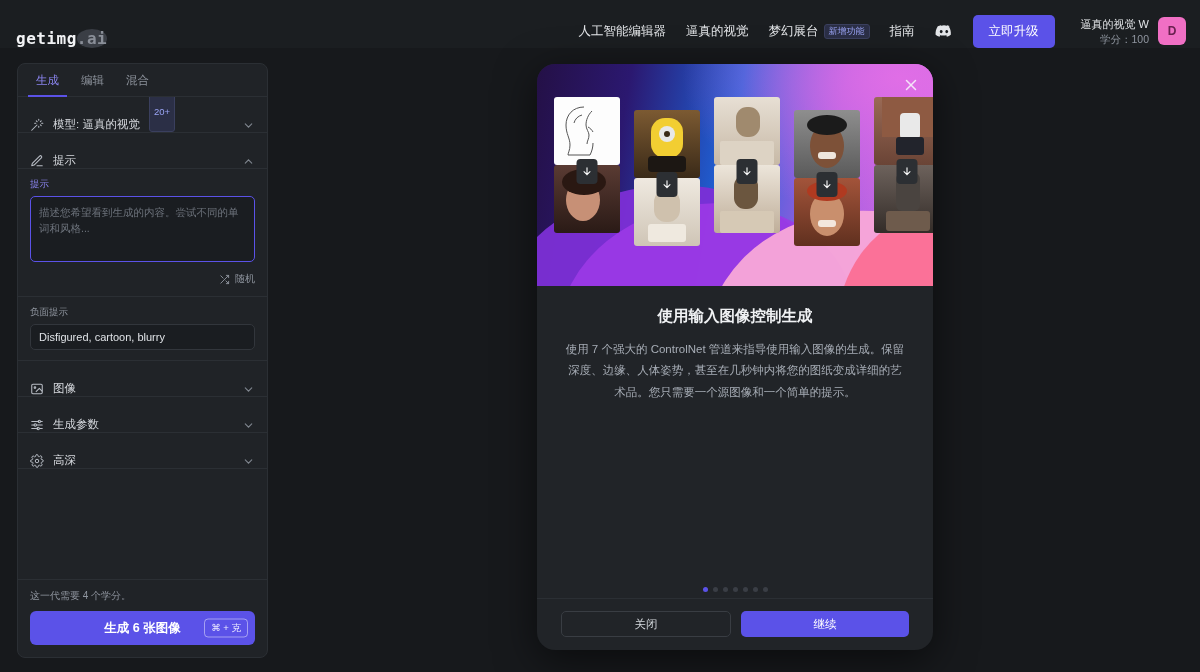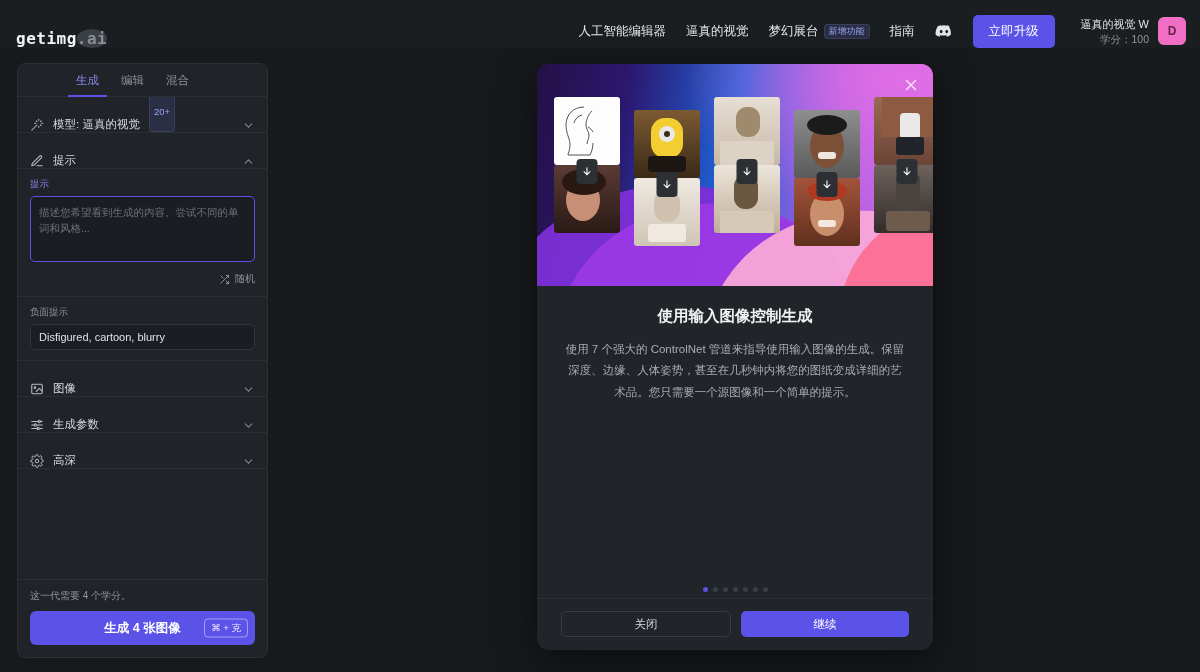--- a/index.html
+++ b/index.html
@@ -59,21 +59,21 @@
     display: flex; flex-direction: column;
   }
   .tabs {
     display: flex; gap: 6px; padding: 6px 10px 0 10px;
     border-bottom: 1px solid #2b2f34; height: 33px;
   }
   .tab {
     font-size: 11.5px; color: #8d939c; padding: 3px 8px 8px 8px;
     cursor: pointer; border-bottom: 2px solid transparent; margin-bottom: -1px;
   }
-  .tab.active { color: #8b85f0; border-bottom-color: #5b52e8; margin-left: 40px; }
+  .tab.active { color: #8b85f0; border-bottom-color: #5b52e8; }
 
   .sb-body { flex: 1; overflow: hidden; }
   .row {
     display: flex; align-items: flex-end; gap: 9px;
     height: 36px; padding: 0 12px; cursor: pointer;
     border-bottom: 1px solid #2b2f34;
   }
   .row .ic { width: 14px; height: 14px; color: #b9bec6; flex: none; }
   .row .lbl { font-size: 11.5px; color: #d6d9de; white-space: nowrap; }
   .row .chev { margin-left: auto; width: 13px; height: 13px; color: #7f858e; }
@@ -117,21 +117,21 @@
   .kbd {
     position: absolute; right: 7px; top: 50%; transform: translateY(-50%);
     border: 1px solid rgba(255,255,255,.45); border-radius: 4px;
     font-size: 9.5px; font-weight: normal; color: #eceaff;
     padding: 2px 6px; white-space: nowrap;
   }
 
   
   .modal {
     position: absolute; left: 537px; top: 64px; width: 396px; height: 586px;
-    background: #212428; border-radius: 12px; overflow: hidden;
+    background: #212428; border-radius: 18px; overflow: hidden;
     box-shadow: 0 10px 40px rgba(0,0,0,.55);
     display: flex; flex-direction: column;
   }
   .hero {
     position: relative; height: 222px; overflow: hidden;
     background:
       radial-gradient(120% 140% at 92% 6%, #e06ee6 0%, rgba(224,110,230,0) 46%),
       linear-gradient(100deg, #241046 0%, #2b1870 22%, #1f63d8 48%, #a45de0 72%, #e06ee6 100%);
   }
   .ribbon { position: absolute; border-radius: 50%; }
@@ -327,21 +327,21 @@
         <span class="lbl">高深</span>
         <svg class="chev" viewBox="0 0 24 24" fill="none" stroke="currentColor" stroke-width="2" stroke-linecap="round">
             <path d="M6 9l6 6 6-6"></path>
           </svg>
       </div>
     </div>
 
     <div class="sb-foot">
       <div class="credits-note">这一代需要 4 个学分。</div>
       <button class="btn-generate">
-        <span>生成 4 张图像</span>
+        <span>生成 6 张图像</span>
         <span class="kbd">⌘ + 克</span>
       </button>
     </div>
   </div>
 
   <div class="modal">
 
     <div class="hero">
       <div class="ribbon r1"></div>
       <div class="ribbon r2"></div>

